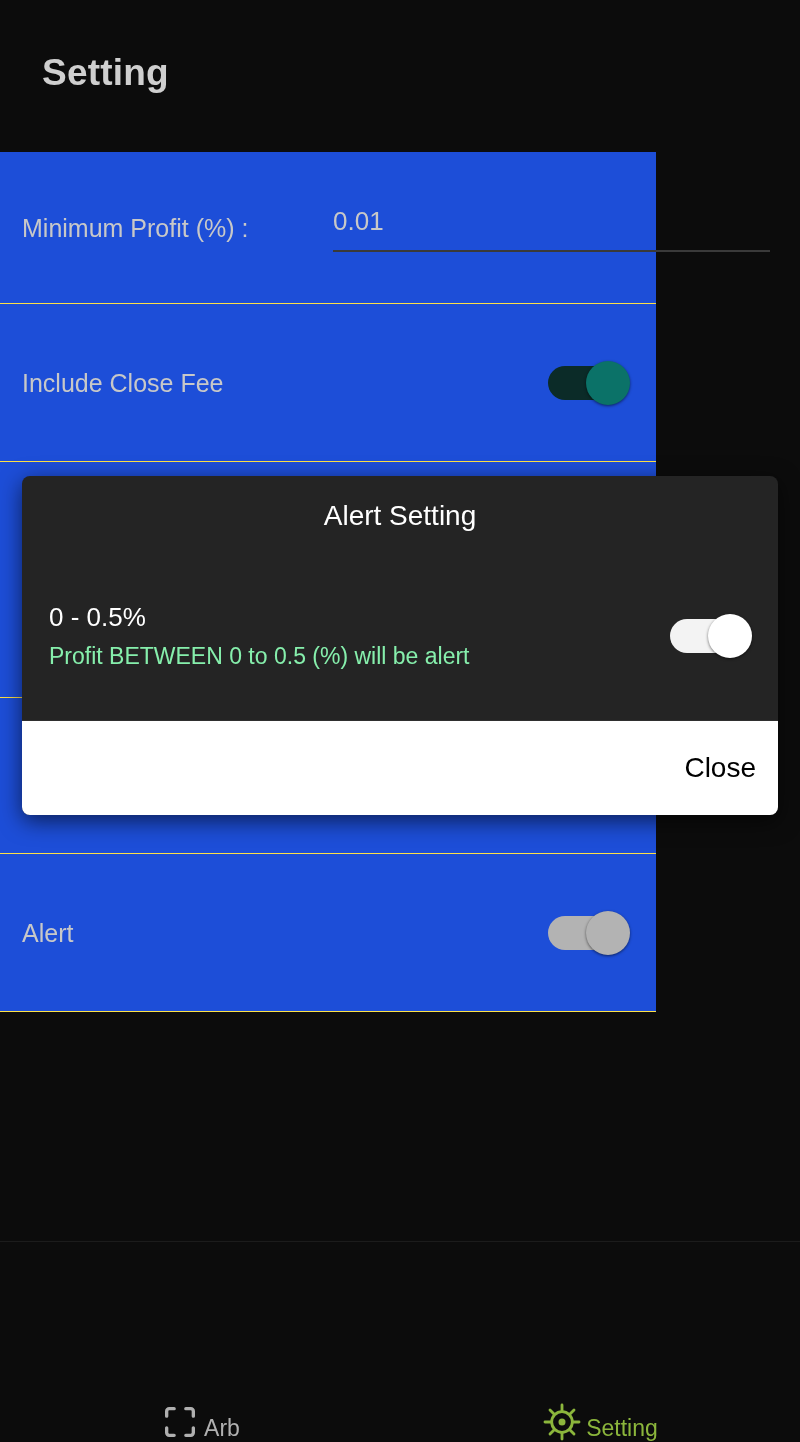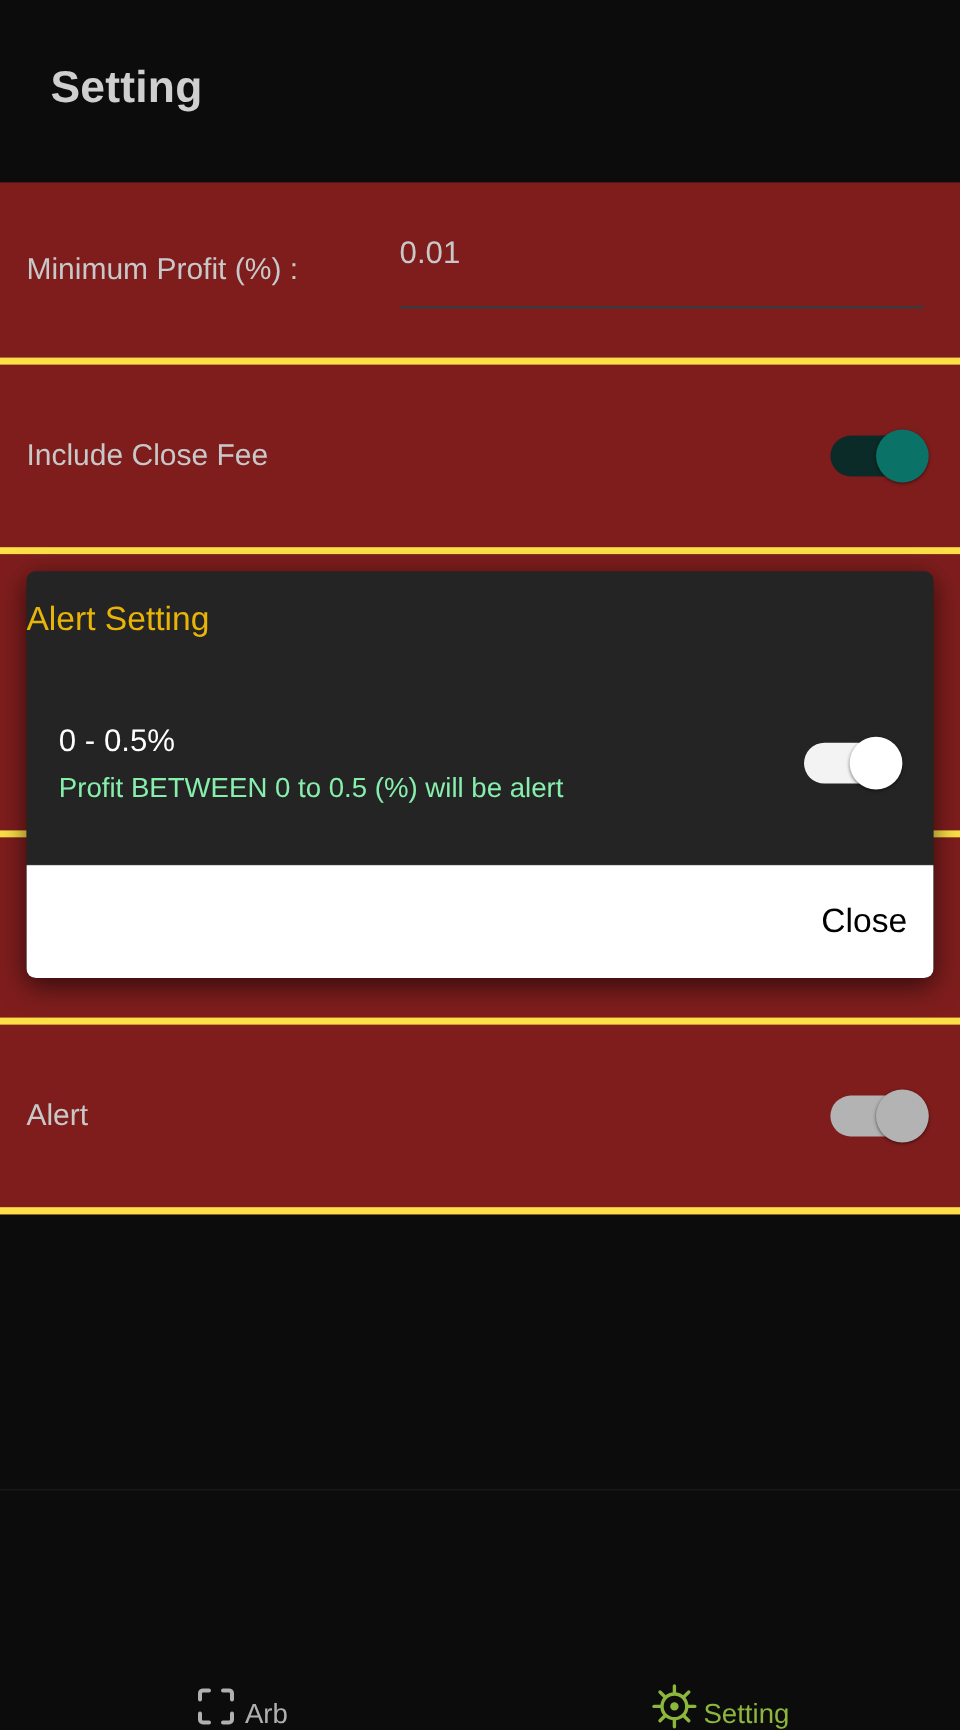--- a/index.html
+++ b/index.html
@@ -37,24 +37,24 @@
   }
 
   
   .settings-list {
     position: absolute;
     left: 0; top: 152px;
     width: 800px;
   }
   .setting-row {
     position: relative;
-    width: 800px;
+    width: 656px;
     box-sizing: border-box;
-    border-bottom: 6px solid #fde047;
-    background: #7f1d1d;
+    border-bottom: 1px solid #fde047;
+    background: #1d4ed8;
   }
   .row-profit { height: 152px; }
   .row-sellfee { height: 158px; }
   .row-alertsetting { height: 236px; }
   .row-autorefresh { height: 156px; }
   .row-alert { height: 158px; }
 
   .row-label {
     position: absolute;
     left: 22px;
@@ -69,21 +69,21 @@
   .input-wrap {
     position: absolute;
     left: 333px;
     top: 50%;
     transform: translateY(-50%);
     width: 437px;
   }
   .input-value {
     font-size: 26px;
     color: #c8c8c8;
-    padding-bottom: 28px;
+    padding-bottom: 12px;
     border-bottom: 2px solid #3a3a3a;
     display: block;
     line-height: 34px;
   }
 
   
   .switch {
     position: absolute;
     right: 30px;
     top: 50%;
@@ -130,22 +130,23 @@
     position: absolute;
     left: 22px;
     top: 476px;
     width: 756px;
     border-radius: 8px;
     background: #242424;
     overflow: hidden;
     box-shadow: 0 6px 22px rgba(0,0,0,0.6);
   }
   .dialog-title {
+    text-align: center;
     font-size: 28px;
-    color: #eab308;
+    color: #ffffff;
     padding: 24px 0 20px 0;
   }
   .dialog-row {
     position: relative;
     height: 169px;
     box-sizing: border-box;
     padding-left: 20px;
   }
   .dialog-row.divided { border-bottom: 1px solid #2f2f2f; }
   .dialog-row-texts {

